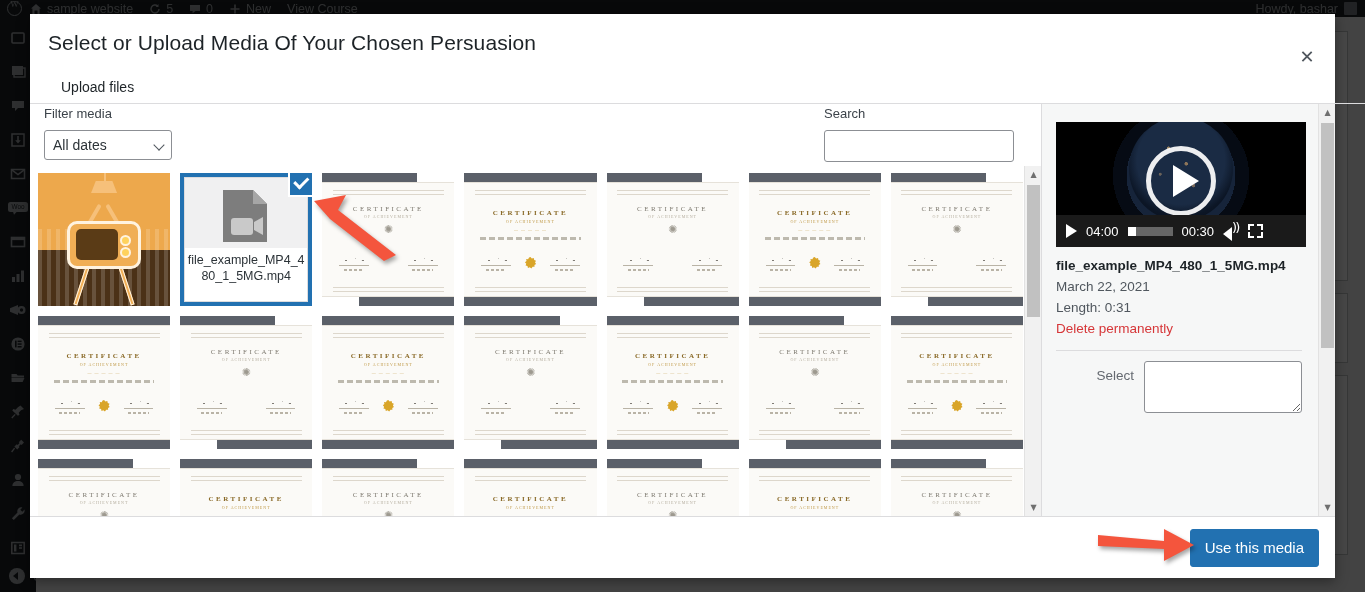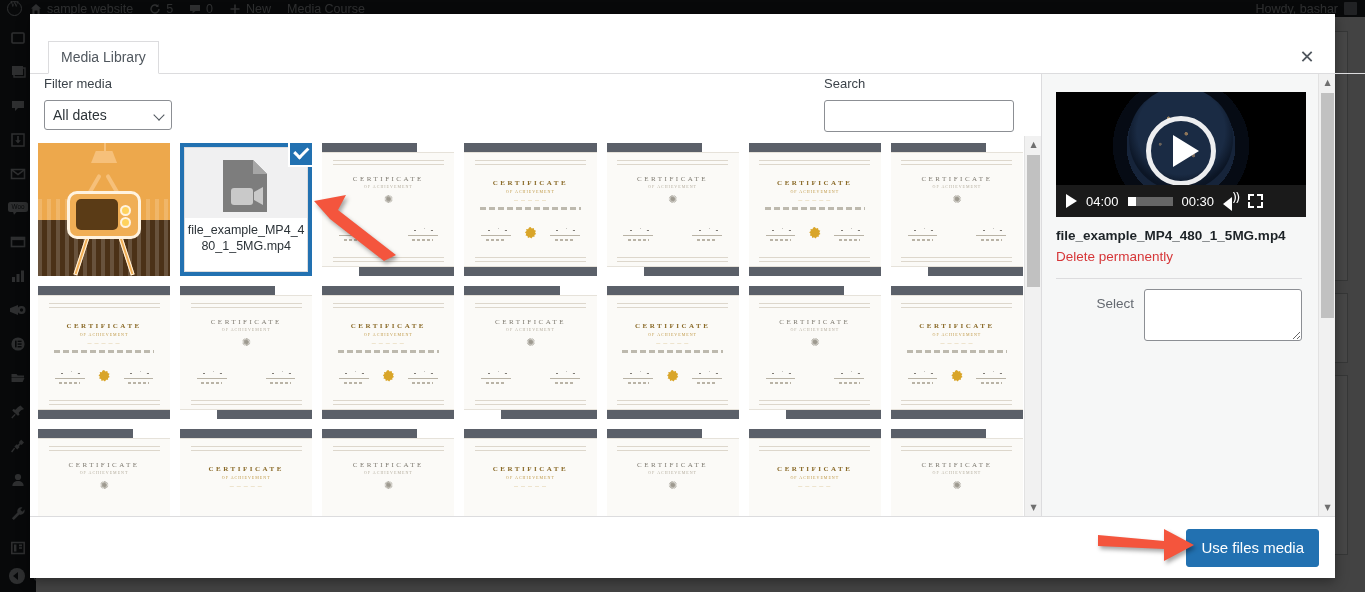--- a/index.html
+++ b/index.html
@@ -410,21 +410,21 @@
         </svg>
       <span>0</span>
     </span>
     <span class="ab-item">
       <svg width="12" height="12" viewBox="0 0 12 12">
           <path fill="#a7aaad" d="M5.2 1.5h1.6v3.7h3.7v1.6H6.8v3.7H5.2V6.8H1.5V5.2h3.7z"></path>
         </svg>
       <span>New</span>
     </span>
     <span class="ab-item">
-      <span>Media Course</span>
+      <span>View Course</span>
     </span>
     <span class="ab-right">
       <span>Howdy, bashar</span>
       <span class="ab-avatar"></span>
     </span>
   </div>
 
   <div id="adminmenu">
     <div class="menu-icon">
       <svg width="16" height="16" viewBox="0 0 16 16">
@@ -537,23 +537,24 @@
     <div class="bg-panel" style="left:1012px; top:14px; width:300px; height:250px;"></div>
     <div class="bg-panel" style="left:1012px; top:276px; width:300px; height:70px;"></div>
     <div class="bg-panel" style="left:1012px; top:358px; width:300px; height:180px;"></div>
   </div>
 
   <div id="overlay"></div>
 
   <div id="modal">
 
     <div id="modal-header">
+      <div id="modal-title">Select or Upload Media Of Your Chosen Persuasion</div>
       <button id="close-btn">✕</button>
       <div id="tabs">
-        <div class="tab active">Media Library</div>
+        <div class="tab">Upload files</div>
       </div>
     </div>
 
     <div id="modal-body">
 
       <div id="library">
 
         <div id="toolbar">
           <div id="search-block">
             <div class="field-label">Search</div>
@@ -1065,41 +1066,43 @@
               <span class="vc-full">
                   <span></span>
                   <span></span>
                   <span></span>
                   <span></span>
                 </span>
             </div>
           </div>
 
           <div class="meta-filename">file_example_MP4_480_1_5MG.mp4</div>
+          <div class="meta-line">March 22, 2021</div>
+          <div class="meta-line">Length: 0:31</div>
           <div class="meta-delete">Delete permanently</div>
 
           <hr id="details-hr">
 
           <div class="setting-row">
             <div class="setting-label">Select</div>
             <textarea class="setting-input tall" style=""></textarea>
           </div>
         </div>
 
         <div class="scrollbar" style="right:0;">
           <div class="sb-arrow up">▲</div>
           <div class="sb-thumb" style="top:19px; height:225px;"></div>
           <div class="sb-arrow down">▼</div>
         </div>
       </div>
 
     </div>
 
     <div id="modal-footer">
-      <button id="use-media-btn">Use files media</button>
+      <button id="use-media-btn">Use this media</button>
     </div>
   </div>
 
   <div class="arrow" style="left:312px; top:193px;">
     <svg width="92" height="70" viewBox="0 0 92 70">
       <g fill="#f4553d">
         <path d="M2 8 L34 2 L26 17 L84 62 L72 68 L18 26 Z"></path>
       </g>
     </svg>
   </div>

